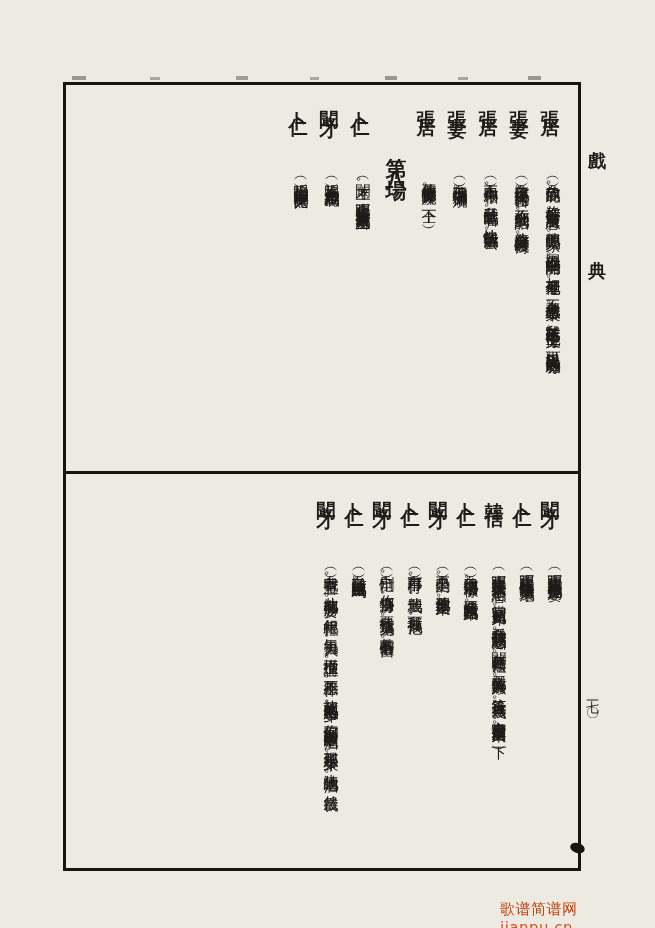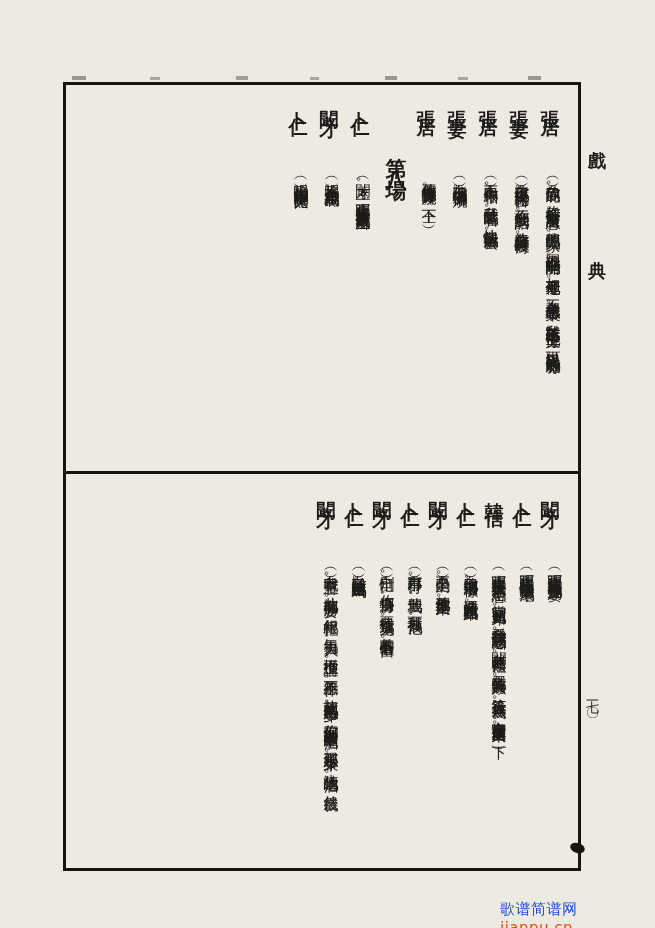--- a/index.html
+++ b/index.html
@@ -166,17 +166,17 @@
   <div class="margin-title">
     <span>戲</span>
     <span>典</span>
   </div>
 
   <div class="page-number">七一〇</div>
 
   <div class="ink-blob"></div>
 
   <div class="watermark">
-    <span style="color:#1d4ed8">歌谱简谱网</span>
+    <span style="color:#c2410c">歌谱简谱网</span>
     <span style="color:#e64b1a">jianpu.cn</span>
   </div>
 
 </div>
 
 </body></html>

